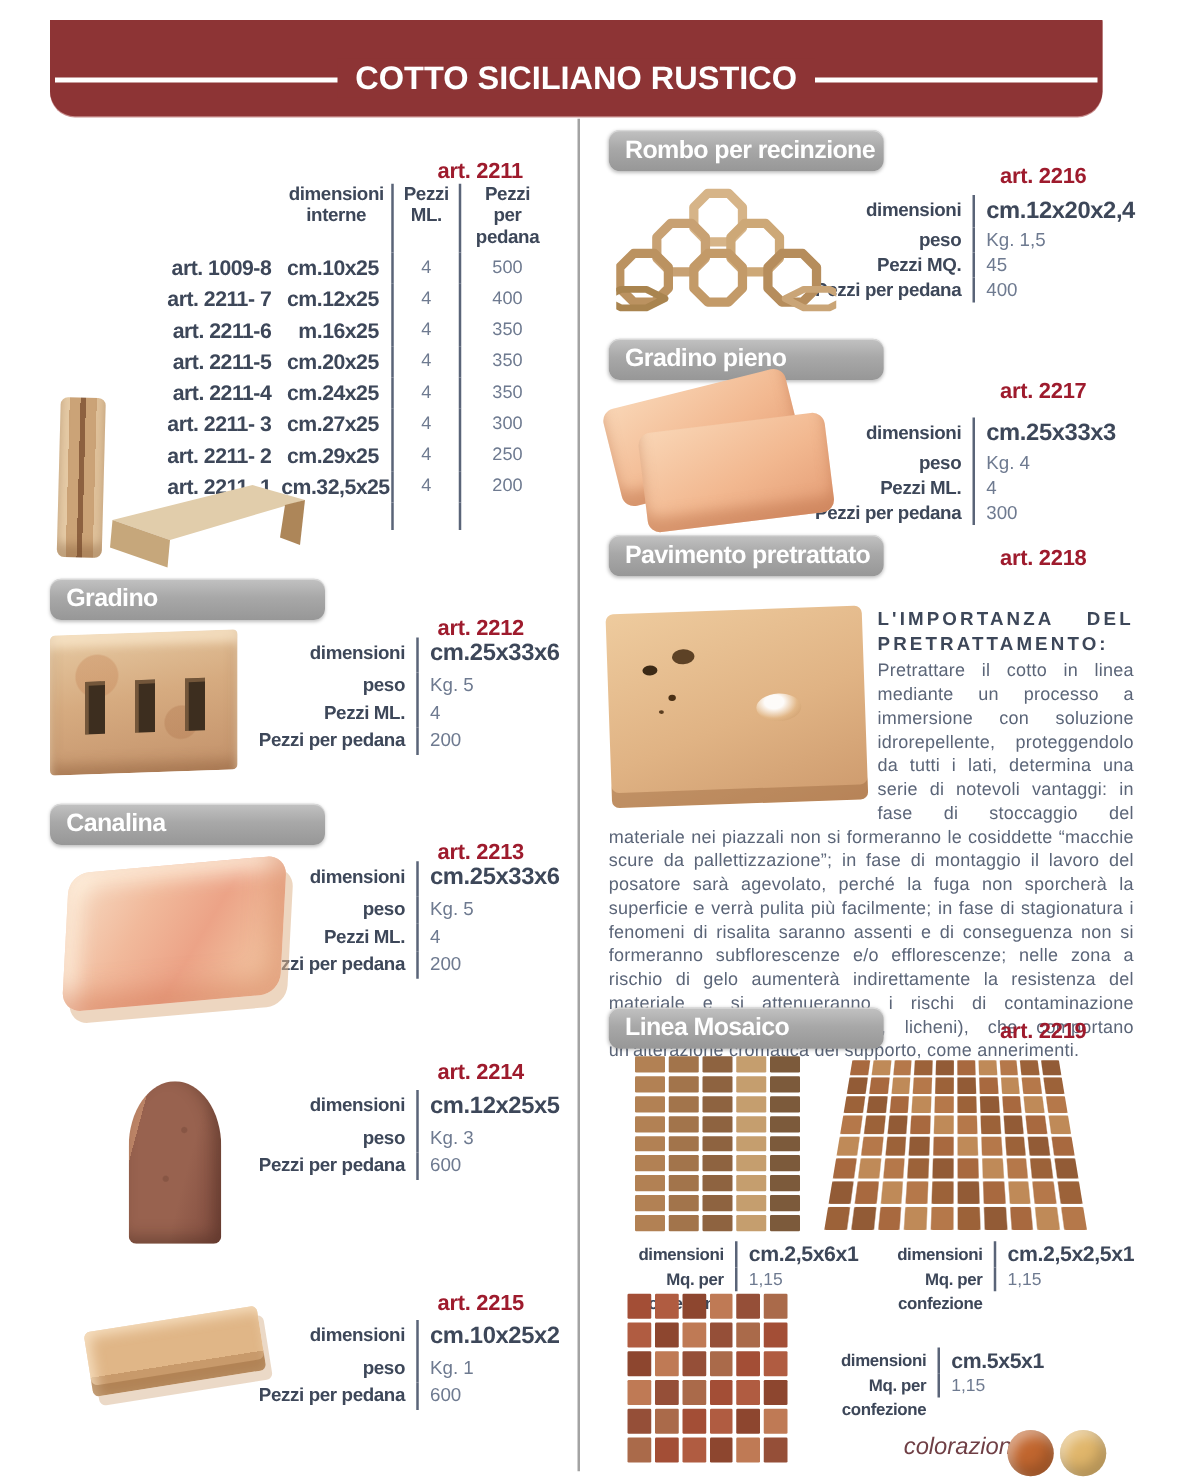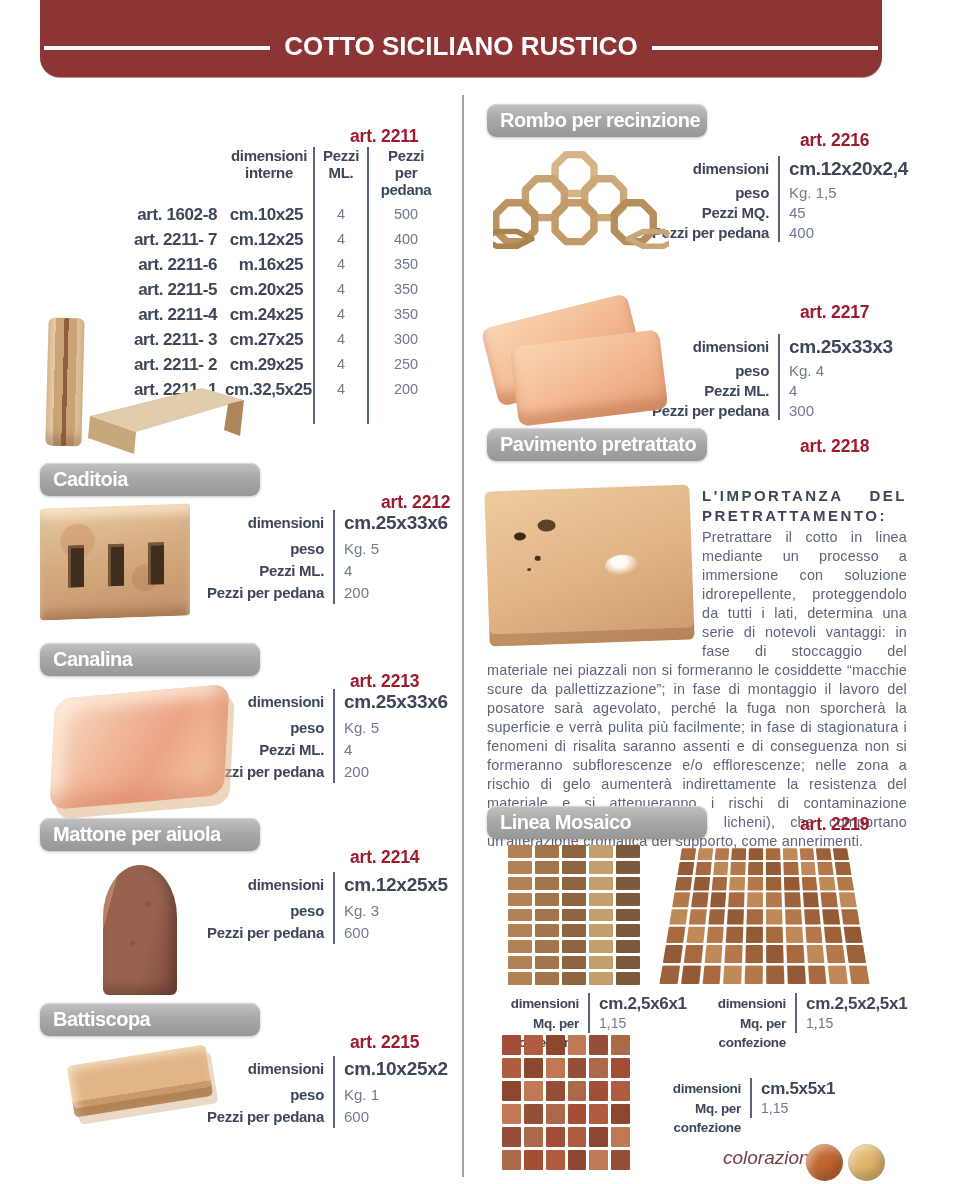--- a/index.html
+++ b/index.html
@@ -1,20 +1,20 @@
 <!DOCTYPE html>
 <html><head>
 <meta charset="utf-8">
 <style>
   html,body{margin:0;padding:0;background:#ffffff;}
   #page{position:relative;width:960px;height:1184px;background:#ffffff;overflow:hidden;
         font-family:"Liberation Sans","DejaVu Sans",sans-serif;}
 
   
-  .banner{position:absolute;left:40px;top:0;width:842px;height:77px;background:#8d3435;
+  .banner{position:absolute;left:40px;top:16px;width:842px;height:77px;background:#8d3435;
           border-radius:0 0 20px 20px;box-shadow:0 1px 0 #c98f8f;}
   .banner .hline{position:absolute;left:4px;right:4px;top:46px;height:4px;background:#ffffff;}
   .banner .twrap{position:absolute;left:0;right:0;top:31px;text-align:center;}
   .banner .twrap span{position:relative;display:inline-block;background:#8d3435;padding:0 14px;
           color:#ffffff;font-size:26px;font-weight:bold;letter-spacing:0px;}
 
   
   .bar{position:absolute;width:220px;height:33px;box-sizing:border-box;border-radius:9px;
        background:linear-gradient(180deg,#c2c2c2 0%,#a8a8a8 45%,#979797 100%);
        color:#ffffff;font-size:20px;font-weight:bold;letter-spacing:-0.5px;
@@ -117,21 +117,21 @@
 
   <div class="ctable" style="left:115px;top:147px;width:328px;grid-template-columns:110px 88px 54px 76px;">
     <div></div>
     <div class="h">dimensioni
 interne</div>
     <div class="h bl">Pezzi
 ML.</div>
     <div class="h bl">Pezzi
 per pedana</div>
 
-    <div class="a">art. 1602-8</div>
+    <div class="a">art. 1009-8</div>
     <div class="d">cm.10x25</div>
     <div class="m bl">4</div>
     <div class="p bl">500</div>
 
     <div class="a">art. 2211- 7</div>
     <div class="d">cm.12x25</div>
     <div class="m bl">4</div>
     <div class="p bl">400</div>
 
     <div class="a">art. 2211-6</div>
@@ -170,22 +170,22 @@
       <div class="sp bl"></div>
   </div>
 
   <div class="img copri-vert" style="left:47px;top:318px;"></div>
   <svg class="img" style="left:84px;top:382px;" width="168" height="80" viewBox="0 0 168 80">
     <polygon points="6,34 118,6 160,18 52,50" fill="#e1cdab"></polygon>
     <polygon points="6,34 52,50 50,72 4,56" fill="#c6a77b"></polygon>
     <polygon points="144,22 160,18 156,54 140,48" fill="#ad8659"></polygon>
   </svg>
 
-  <div class="bar" style="left:40px;top:463px;"><span>Caditoia</span></div>
-  <div class="art" style="left:350px;top:492px;margin-left:31px;">art. 2212</div>
+  <div class="bar" style="left:40px;top:463px;"><span>Gradino</span></div>
+  <div class="art" style="left:350px;top:492px;">art. 2212</div>
   <div class="spec" style="left:150px;top:510px;width:293px;grid-template-columns:183px 1fr;grid-template-rows:28px 22px 22px 22px;">
     <div class="l bigl">dimensioni</div>
     <div class="v big">cm.25x33x6</div>
     <div class="l">peso</div>
     <div class="v">Kg. 5</div>
     <div class="l">Pezzi ML.</div>
     <div class="v">4</div>
     <div class="l">Pezzi per pedana</div>
     <div class="v">200</div>
   </div>
@@ -202,33 +202,31 @@
     <div class="v big">cm.25x33x6</div>
     <div class="l">peso</div>
     <div class="v">Kg. 5</div>
     <div class="l">Pezzi ML.</div>
     <div class="v">4</div>
     <div class="l">Pezzi per pedana</div>
     <div class="v">200</div>
   </div>
   <div class="img canalina-img" style="left:52px;top:692px;"></div>
 
-  <div class="bar" style="left:40px;top:818px;"><span>Mattone per aiuola</span></div>
   <div class="art" style="left:350px;top:847px;">art. 2214</div>
   <div class="spec" style="left:150px;top:872px;width:293px;grid-template-columns:183px 1fr;grid-template-rows:28px 22px 22px;">
     <div class="l bigl">dimensioni</div>
     <div class="v big">cm.12x25x5</div>
     <div class="l">peso</div>
     <div class="v">Kg. 3</div>
     <div class="l">Pezzi per pedana</div>
     <div class="v">600</div>
   </div>
   <div class="img mattone-img" style="left:103px;top:865px;"></div>
 
-  <div class="bar" style="left:40px;top:1003px;"><span>Battiscopa</span></div>
   <div class="art" style="left:350px;top:1032px;text-align:right;">art. 2215</div>
   <div class="spec" style="left:150px;top:1056px;width:293px;grid-template-columns:183px 1fr;grid-template-rows:28px 22px 22px;">
     <div class="l bigl">dimensioni</div>
     <div class="v big">cm.10x25x2</div>
     <div class="l">peso</div>
     <div class="v">Kg. 1</div>
     <div class="l">Pezzi per pedana</div>
     <div class="v">600</div>
   </div>
   <div class="img battiscopa-img" style="left:70px;top:1055px;"></div>
@@ -252,20 +250,21 @@
       <polygon points="47,31 65,31 77,43 77,61 65,73 47,73 35,61 35,43" stroke="#c8a173" stroke-width="8"></polygon>
       <polygon points="111,31 129,31 141,43 141,61 129,73 111,73 99,61 99,43" stroke="#cda877" stroke-width="8"></polygon>
       <polygon points="15,57 33,57 45,69 45,87 33,99 15,99 3,87 3,69" stroke="#bb9260" stroke-width="8"></polygon>
       <polygon points="79,57 97,57 109,69 109,87 97,99 79,99 67,87 67,69" stroke="#c39a68" stroke-width="8"></polygon>
       <polygon points="143,57 161,57 173,69 173,87 161,99 143,99 131,87 131,69" stroke="#b68d5c" stroke-width="8"></polygon>
       <polygon points="-12,96 4,88 26,88 42,96 26,104 4,104" stroke="#a9844f" stroke-width="6"></polygon>
       <polygon points="146,96 162,88 184,88 200,96 184,104 162,104" stroke="#caa577" stroke-width="6"></polygon>
     </g>
   </svg>
 
+  <div class="bar" style="left:487px;top:271px;"><span>Gradino pieno</span></div>
   <div class="art" style="left:800px;top:302px;">art. 2217</div>
   <div class="spec" style="left:563px;top:334px;width:342px;grid-template-columns:215px 1fr;grid-template-rows:26px 20px 20px 20px;">
     <div class="l bigl">dimensioni</div>
     <div class="v big">cm.25x33x3</div>
     <div class="l">peso</div>
     <div class="v">Kg. 4</div>
     <div class="l">Pezzi ML.</div>
     <div class="v">4</div>
     <div class="l">Pezzi per pedana</div>
     <div class="v">300</div>

